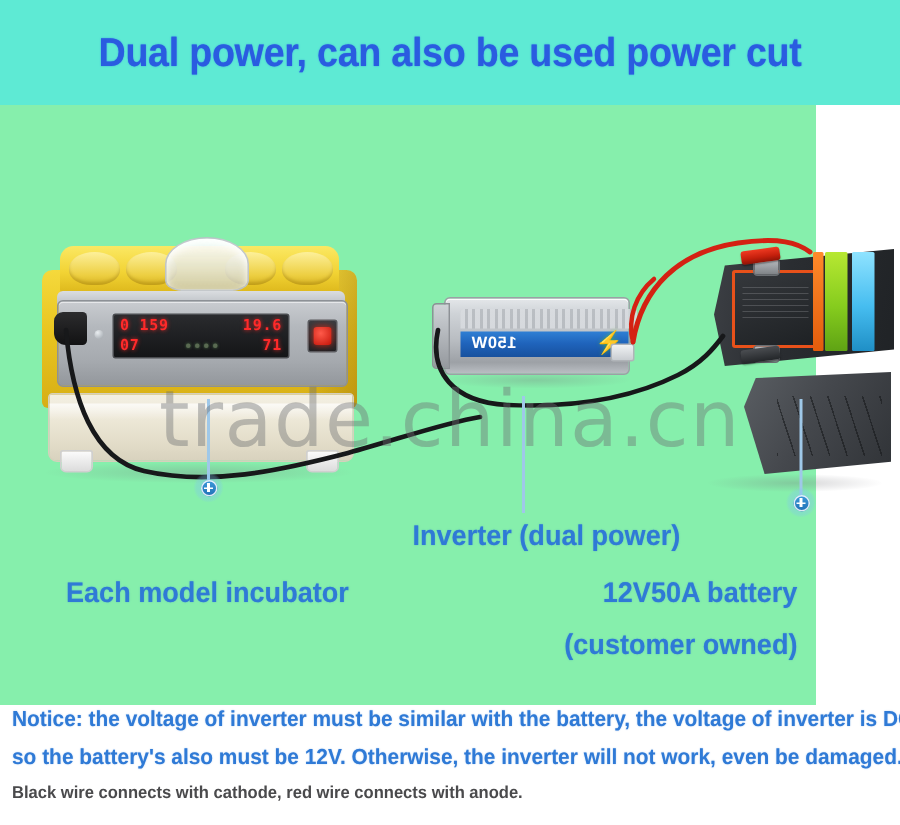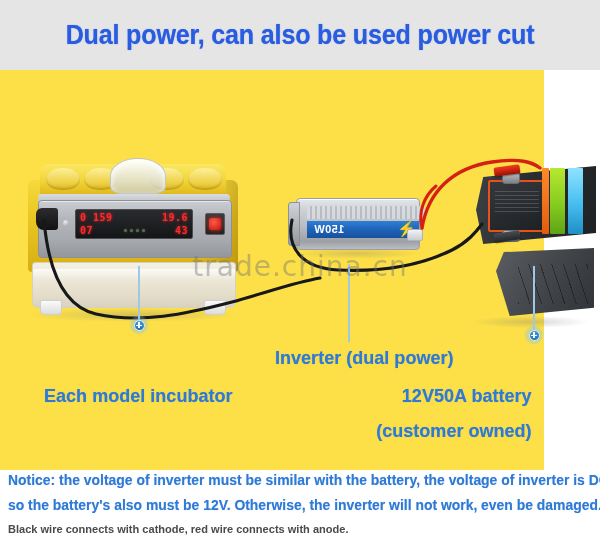--- a/index.html
+++ b/index.html
@@ -7,38 +7,38 @@
   body{
     font-family:"Liberation Sans", sans-serif;
     width:600px;height:550px;overflow:hidden;
     -webkit-font-smoothing:antialiased;
   }
   #page{position:relative;width:600px;height:550px;background:#ffffff;overflow:hidden;}
 
   
   .banner{
     position:absolute;left:0;top:0;width:600px;height:70px;
-    background:#e5e5e5;
+    background:#5eead4;
     display:flex;align-items:center;justify-content:center;
   }
   .banner-title{
     color:#2a5ce0;
     font-family:"Liberation Sans Narrow","Liberation Sans",sans-serif;
     font-weight:bold;font-size:27px;letter-spacing:-.2px;
     transform:scaleX(.93);white-space:nowrap;
     text-shadow:0 0 1px rgba(40,100,235,.8);
   }
 
   
-  .stage{position:absolute;left:0;top:70px;width:544px;height:400px;background:#fde047;}
+  .stage{position:absolute;left:0;top:70px;width:544px;height:400px;background:#86efac;}
 
   
   .watermark{
     position:absolute;left:0;top:180px;width:600px;text-align:center;
-    font-family:"DejaVu Sans",sans-serif;font-size:28px;letter-spacing:1px;
+    font-family:"DejaVu Sans",sans-serif;font-size:52px;letter-spacing:1px;
     color:rgba(110,112,114,.42);font-weight:400;pointer-events:none;z-index:40;
     white-space:nowrap;
   }
 
   
   .incubator{position:absolute;left:22px;top:88px;width:222px;height:170px;z-index:12;}
   .inc-shadow{
     position:absolute;left:8px;top:150px;width:205px;height:14px;border-radius:50%;
     background:radial-gradient(ellipse at center, rgba(120,120,125,.30) 0%, rgba(255,255,255,0) 72%);
   }
@@ -305,21 +305,21 @@
             <span class="led-txt">19.6</span>
           </div>
           <div class="led-row">
             <span class="led-txt">07</span>
             <span class="led-dots">
               <span class="led-dot"></span>
               <span class="led-dot"></span>
               <span class="led-dot"></span>
               <span class="led-dot"></span>
             </span>
-            <span class="led-txt">43</span>
+            <span class="led-txt">71</span>
           </div>
         </div>
 
         <div class="inc-switch">
           <i></i>
         </div>
       </div>
 
       <div class="inc-base"></div>
       <div class="inc-foot" style="left:18px;"></div>

